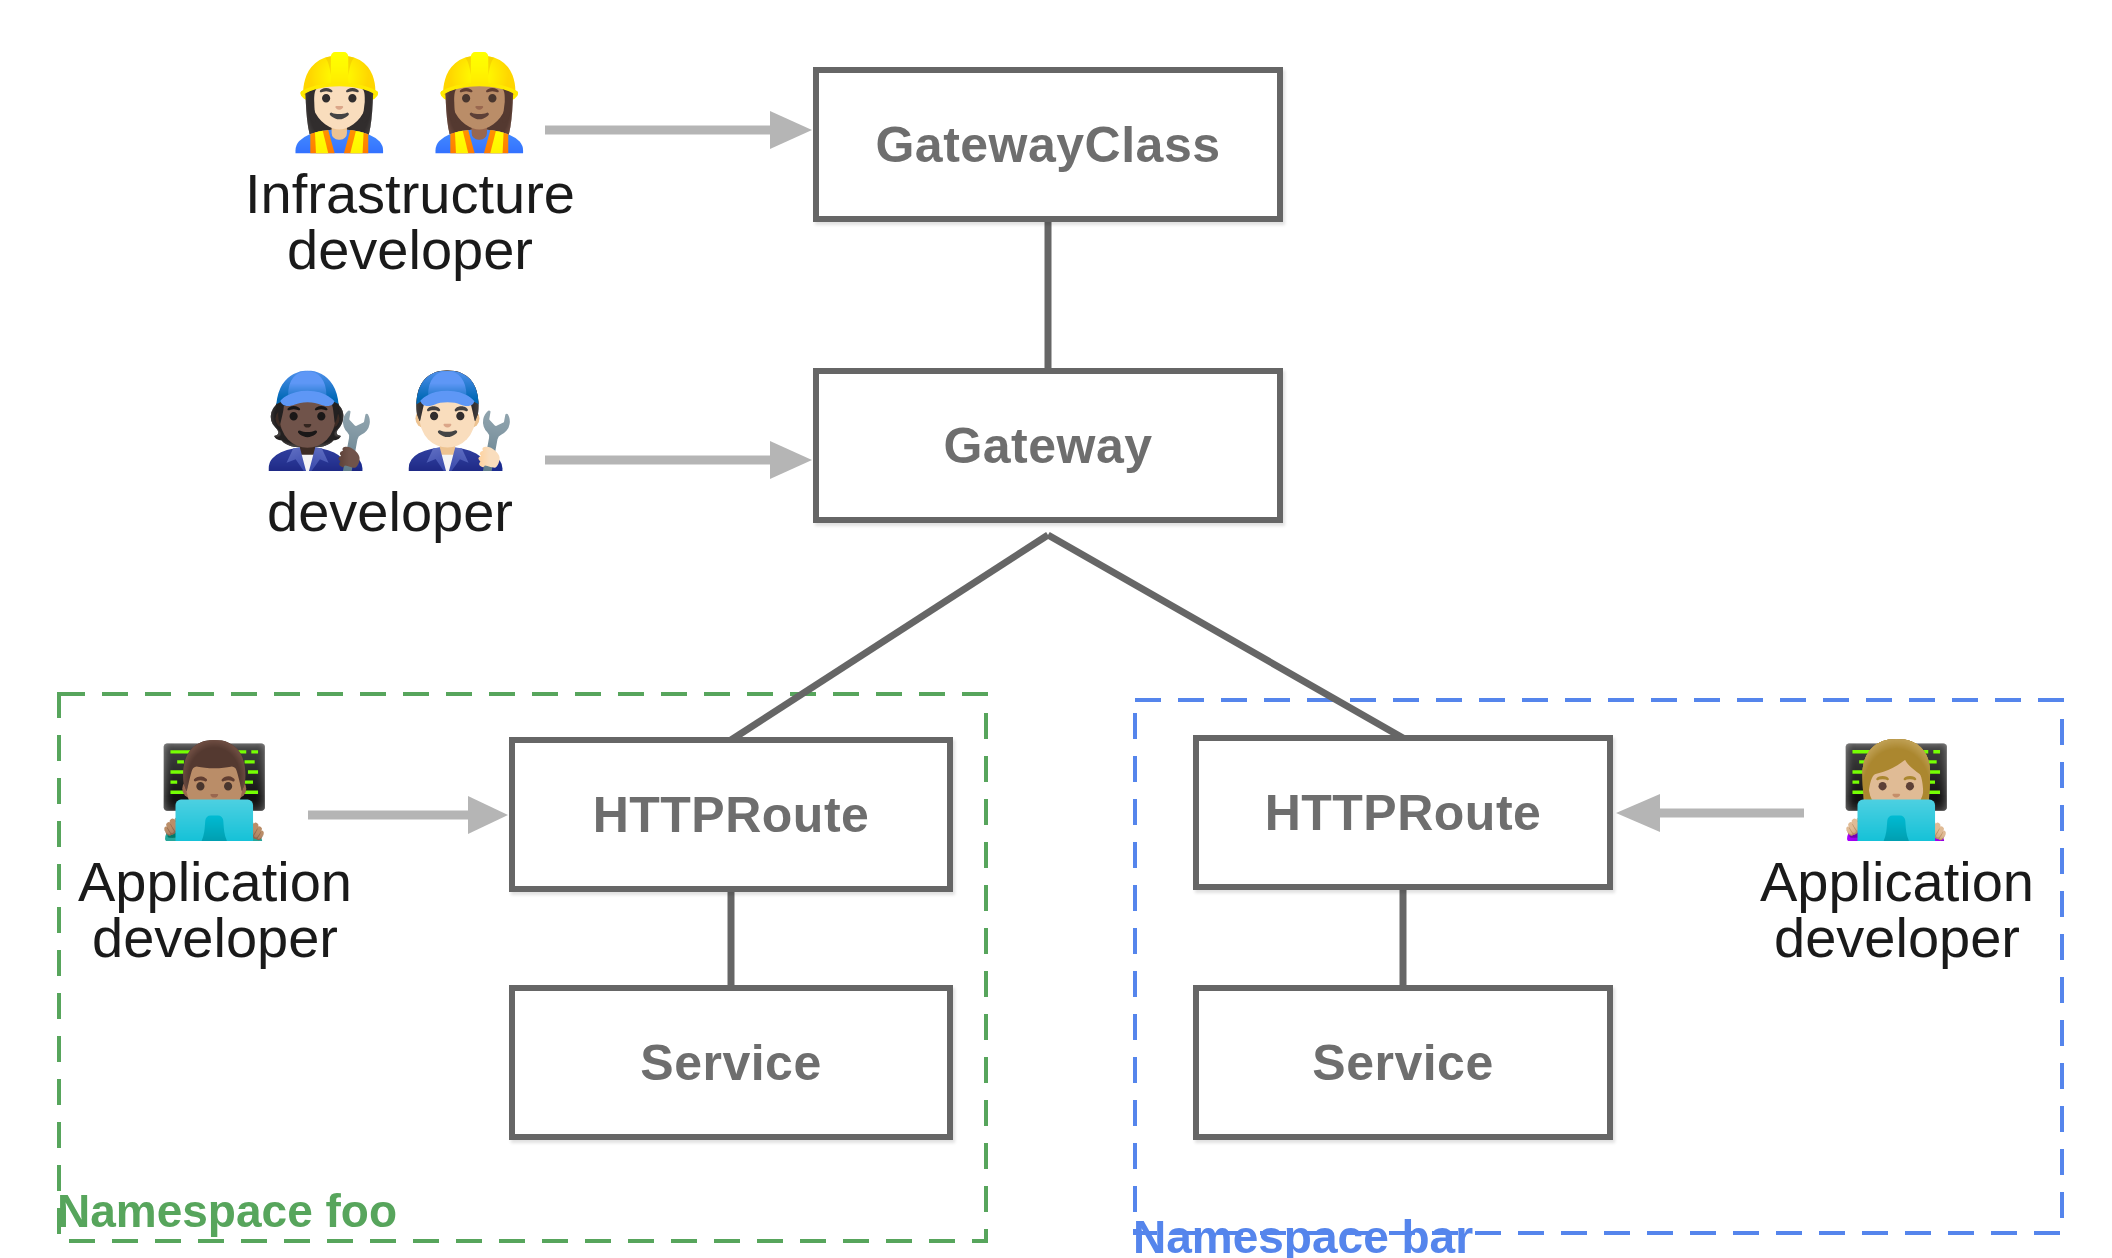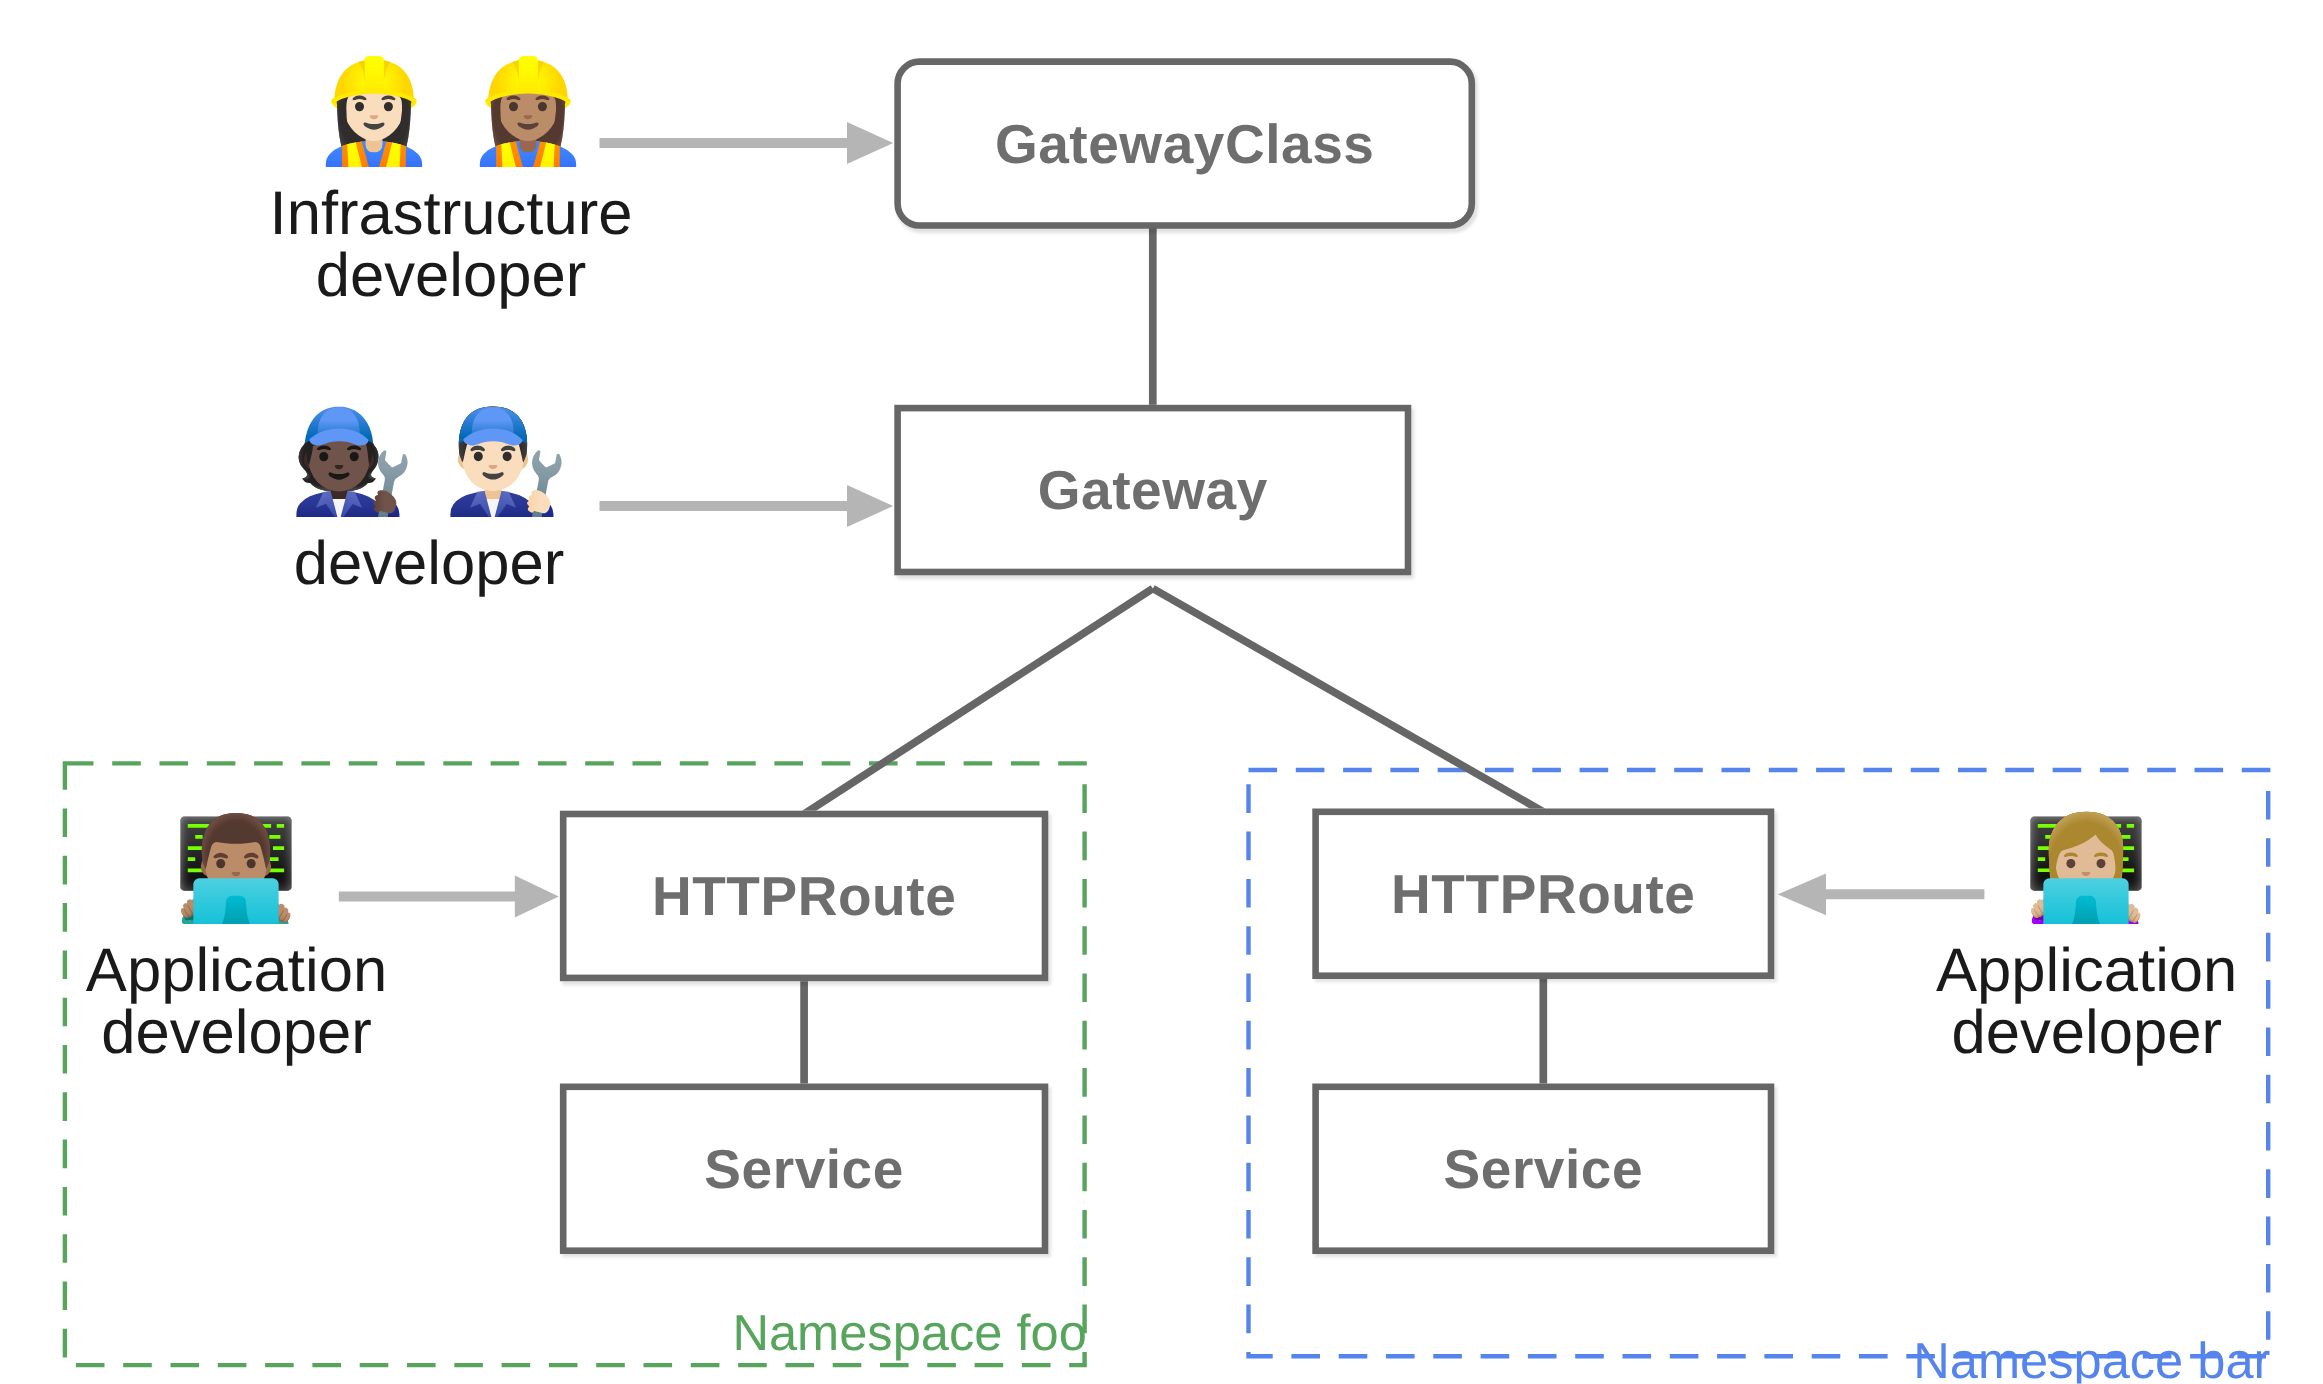--- a/index.html
+++ b/index.html
@@ -19,21 +19,21 @@
     display:flex;align-items:center;justify-content:center;
     z-index:2;
     box-shadow:2px 3px 3px rgba(0,0,0,0.12);
   }
   .node .node-label{
     color:#6e6e6e;
     font-size:50px;
     font-weight:700;
     letter-spacing:0.5px;
   }
-  .box-gatewayclass{left:813px;top:53px;width:528px;height:155px;border-radius:23px;}
+  .box-gatewayclass{left:813px;top:67px;width:470px;height:155px;}
   .box-gateway{left:813px;top:368px;width:470px;height:155px;}
   .box-httproute-foo{left:509px;top:737px;width:444px;height:155px;}
   .box-service-foo{left:509px;top:985px;width:444px;height:155px;}
   .box-httproute-bar{left:1193px;top:735px;width:420px;height:155px;}
   .box-service-bar{left:1193px;top:985px;width:420px;height:155px;}
 
   .persona{
     position:absolute;
     width:360px;
     text-align:center;
@@ -52,23 +52,23 @@
     line-height:56px;
     font-weight:400;
   }
   .persona-infra{left:230px;top:50px;}
   .persona-cluster{left:210px;top:368px;}
   .persona-dev-foo{left:35px;top:738px;}
   .persona-dev-bar{left:1717px;top:738px;}
 
   .ns-label{
     position:absolute;
-    text-align:right;
+    text-align:left;
     font-size:46px;
-    font-weight:400;
+    font-weight:700;
     z-index:2;
   }
   .ns-label-foo{left:57px;width:931px;top:1184px;color:#57a55c;}
   .ns-label-bar{left:1133px;width:931px;top:1178px;color:#5585ec;margin-top:32px;}
 </style>
 </head>
 <body>
 
 <div class="canvas">
 

